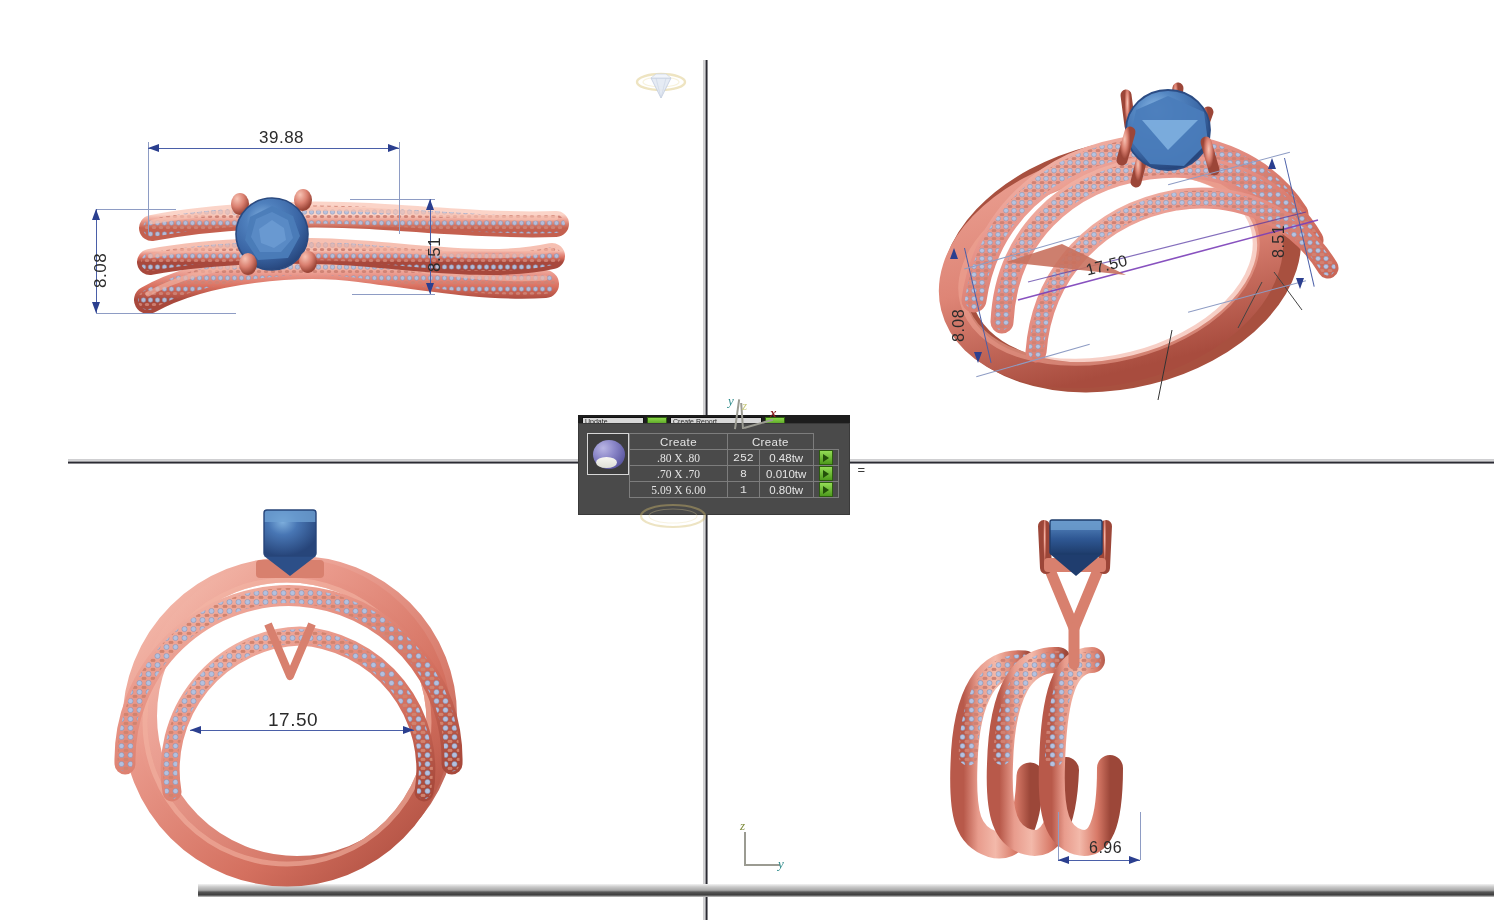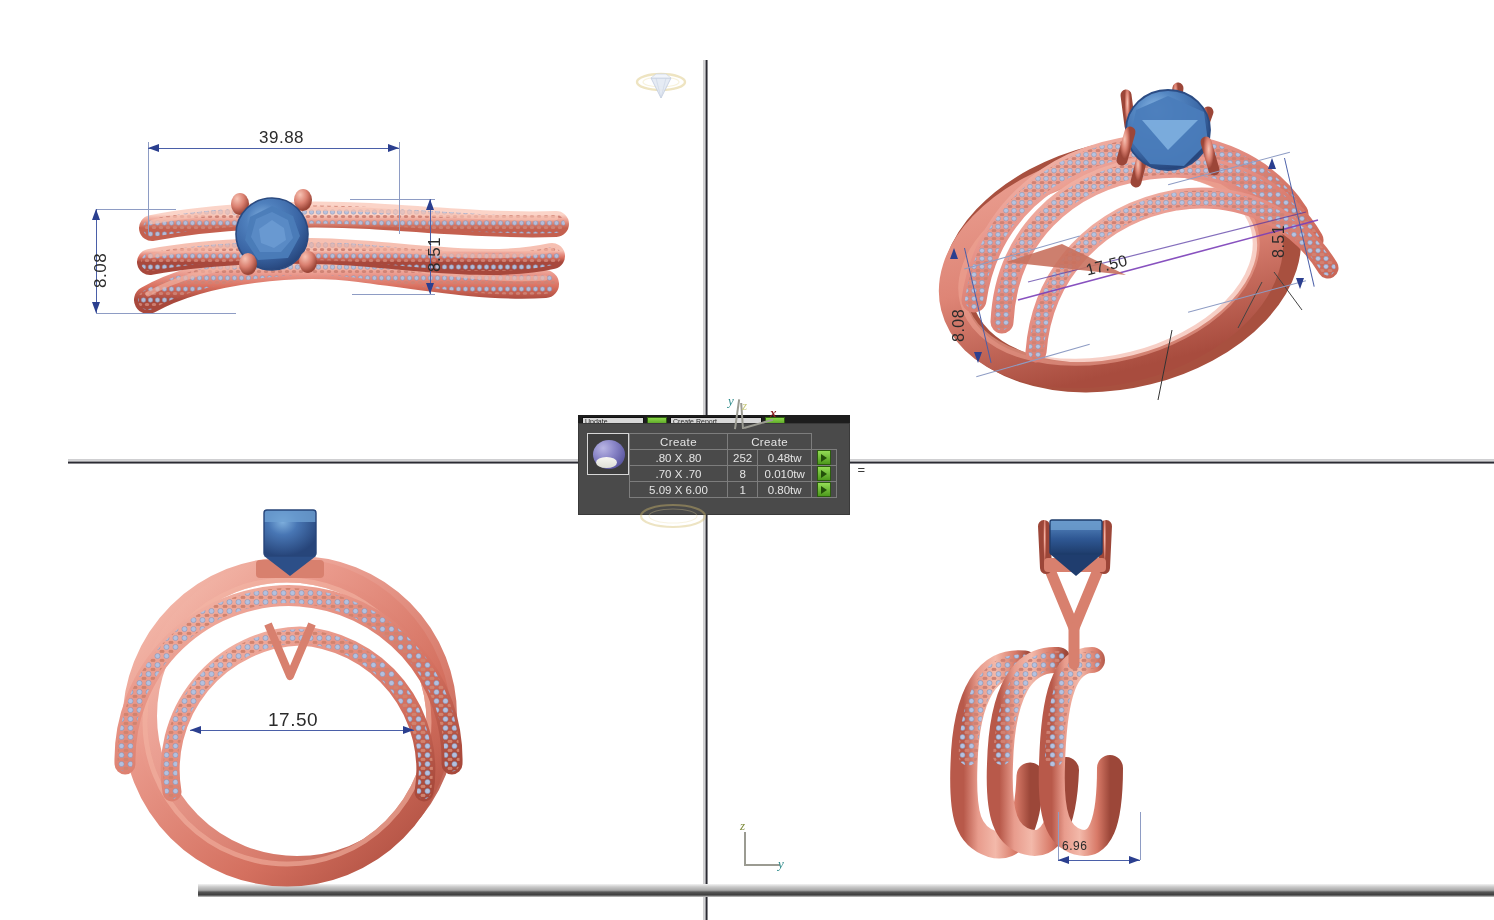--- a/index.html
+++ b/index.html
@@ -175,22 +175,22 @@
   table.stone-table td {
     border: 1px solid #7d7d7d;
     padding: 0 5px;
     height: 16px;
     text-align: center;
     background: #4a4a4a;
     font-weight: normal;
     white-space: nowrap;
   }
   table.stone-table th { letter-spacing: 0.4px; }
-  td.c-size { min-width: 98px; text-align: center; }
-  td.c-qty  { min-width: 30px; text-align: center; }
+  td.c-size { min-width: 98px; text-align: center; font-family: Liberation Serif, serif; }
+  td.c-qty  { min-width: 30px; text-align: center; font-family: Liberation Mono, monospace; }
   td.c-tw   { min-width: 54px; text-align: center; }
   td.c-go {
     border: none;
     background: transparent;
     padding: 0 0 0 2px;
     width: 16px;
   }
   .go-btn {
     width: 14px; height: 15px;
     background: linear-gradient(to bottom, #93dc55, #4d9a1c);
@@ -590,16 +590,16 @@
       <rect x="344" y="56" width="52" height="10" fill="#6c9ccd" opacity="0.85"></rect>
       <polygon points="344,90 370,112 396,90" fill="#1f3d6e"></polygon>
       <rect x="344" y="56" width="52" height="34" rx="2" fill="none" stroke="#1e3c6b" stroke-width="1.3"></rect>
     </svg>
 
     <div class="ext-line" style="left:352px; top:348px; width:1px; height:48px;"></div>
     <div class="ext-line" style="left:434px; top:348px; width:1px; height:48px;"></div>
     <div class="dim-line" style="left:352px; top:396px; width:82px;"></div>
     <div class="arrow left" style="left:352px; top:392px;"></div>
     <div class="arrow right" style="left:423px; top:392px;"></div>
-    <div class="dim-text" style="left:356px; top:375px; font-size:12px;">6.96</div>
+    <div class="dim-text" style="left:383px; top:375px; font-size:16px;">6.96</div>
   </div>
 
 </div>
 
 </body></html>

